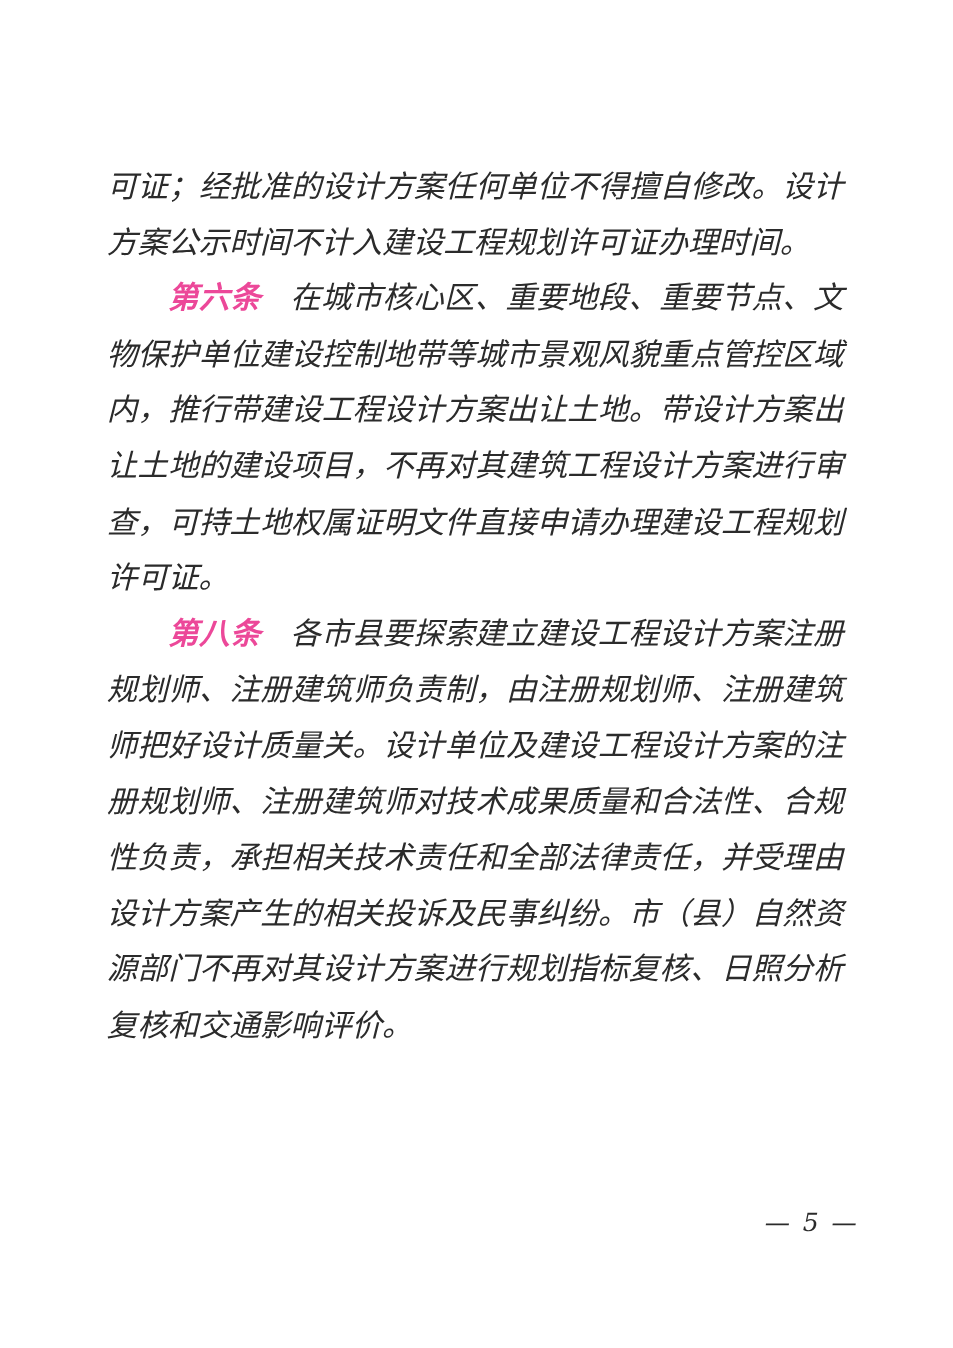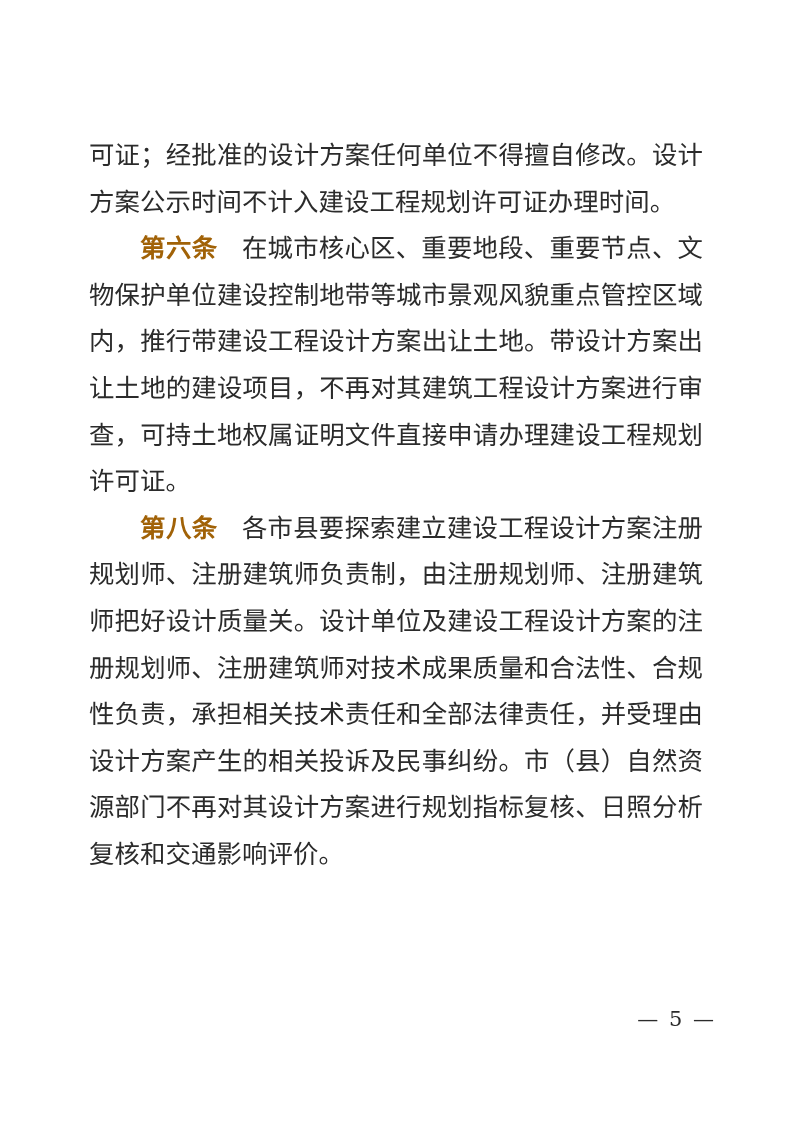--- a/index.html
+++ b/index.html
@@ -10,20 +10,21 @@
   }
 
   .page {
     position: relative;
     width: 794px;
     height: 1123px;
     margin: 0 auto;
     background: #ffffff;
     overflow: hidden;
     font-family: "DejaVu Serif", "Liberation Serif", serif;
+    font-style: italic;
   }
 
   .doc-body {
     position: absolute;
     left: 89px;
     top: 132px;
     width: 614px;
   }
 
   .para {
@@ -38,21 +39,21 @@
     -webkit-font-smoothing: antialiased;
   }
 
   .para.indent {
     text-indent: 51px;
   }
 
   .art-label {
     font-weight: 700;
     letter-spacing: 0.4px;
-    color: #a16207;
+    color: #ec4899;
   }
 
   .art-gap {
     display: inline-block;
     width: 24px;
   }
 
   .page-number {
     position: absolute;
     right: 78px;

